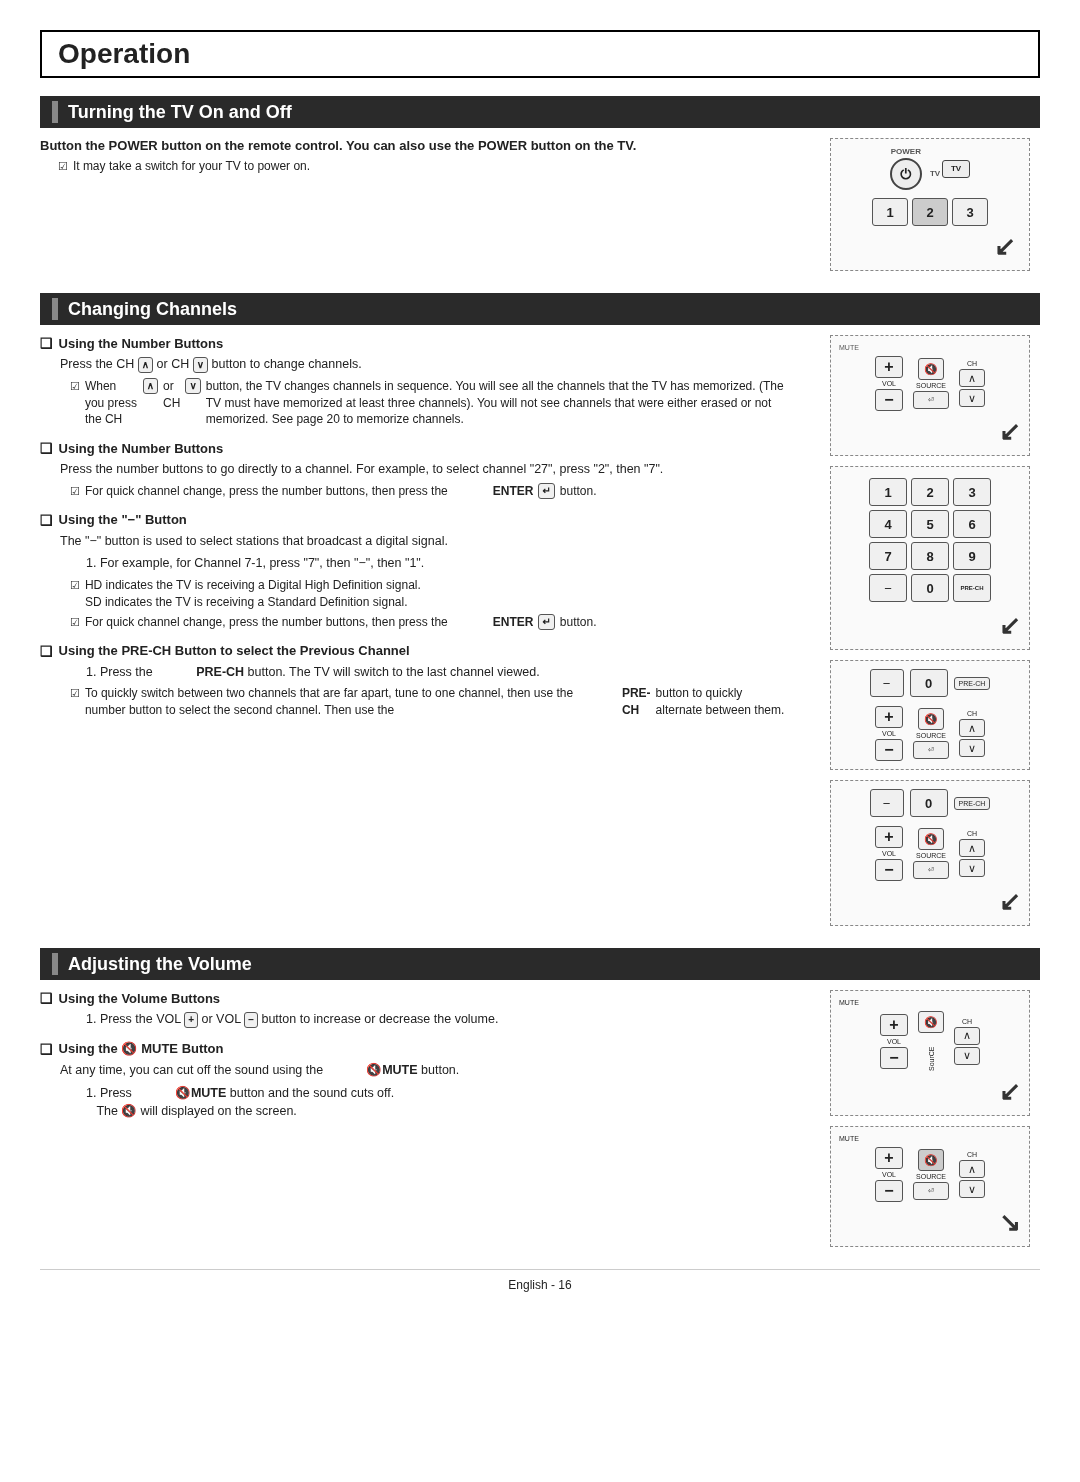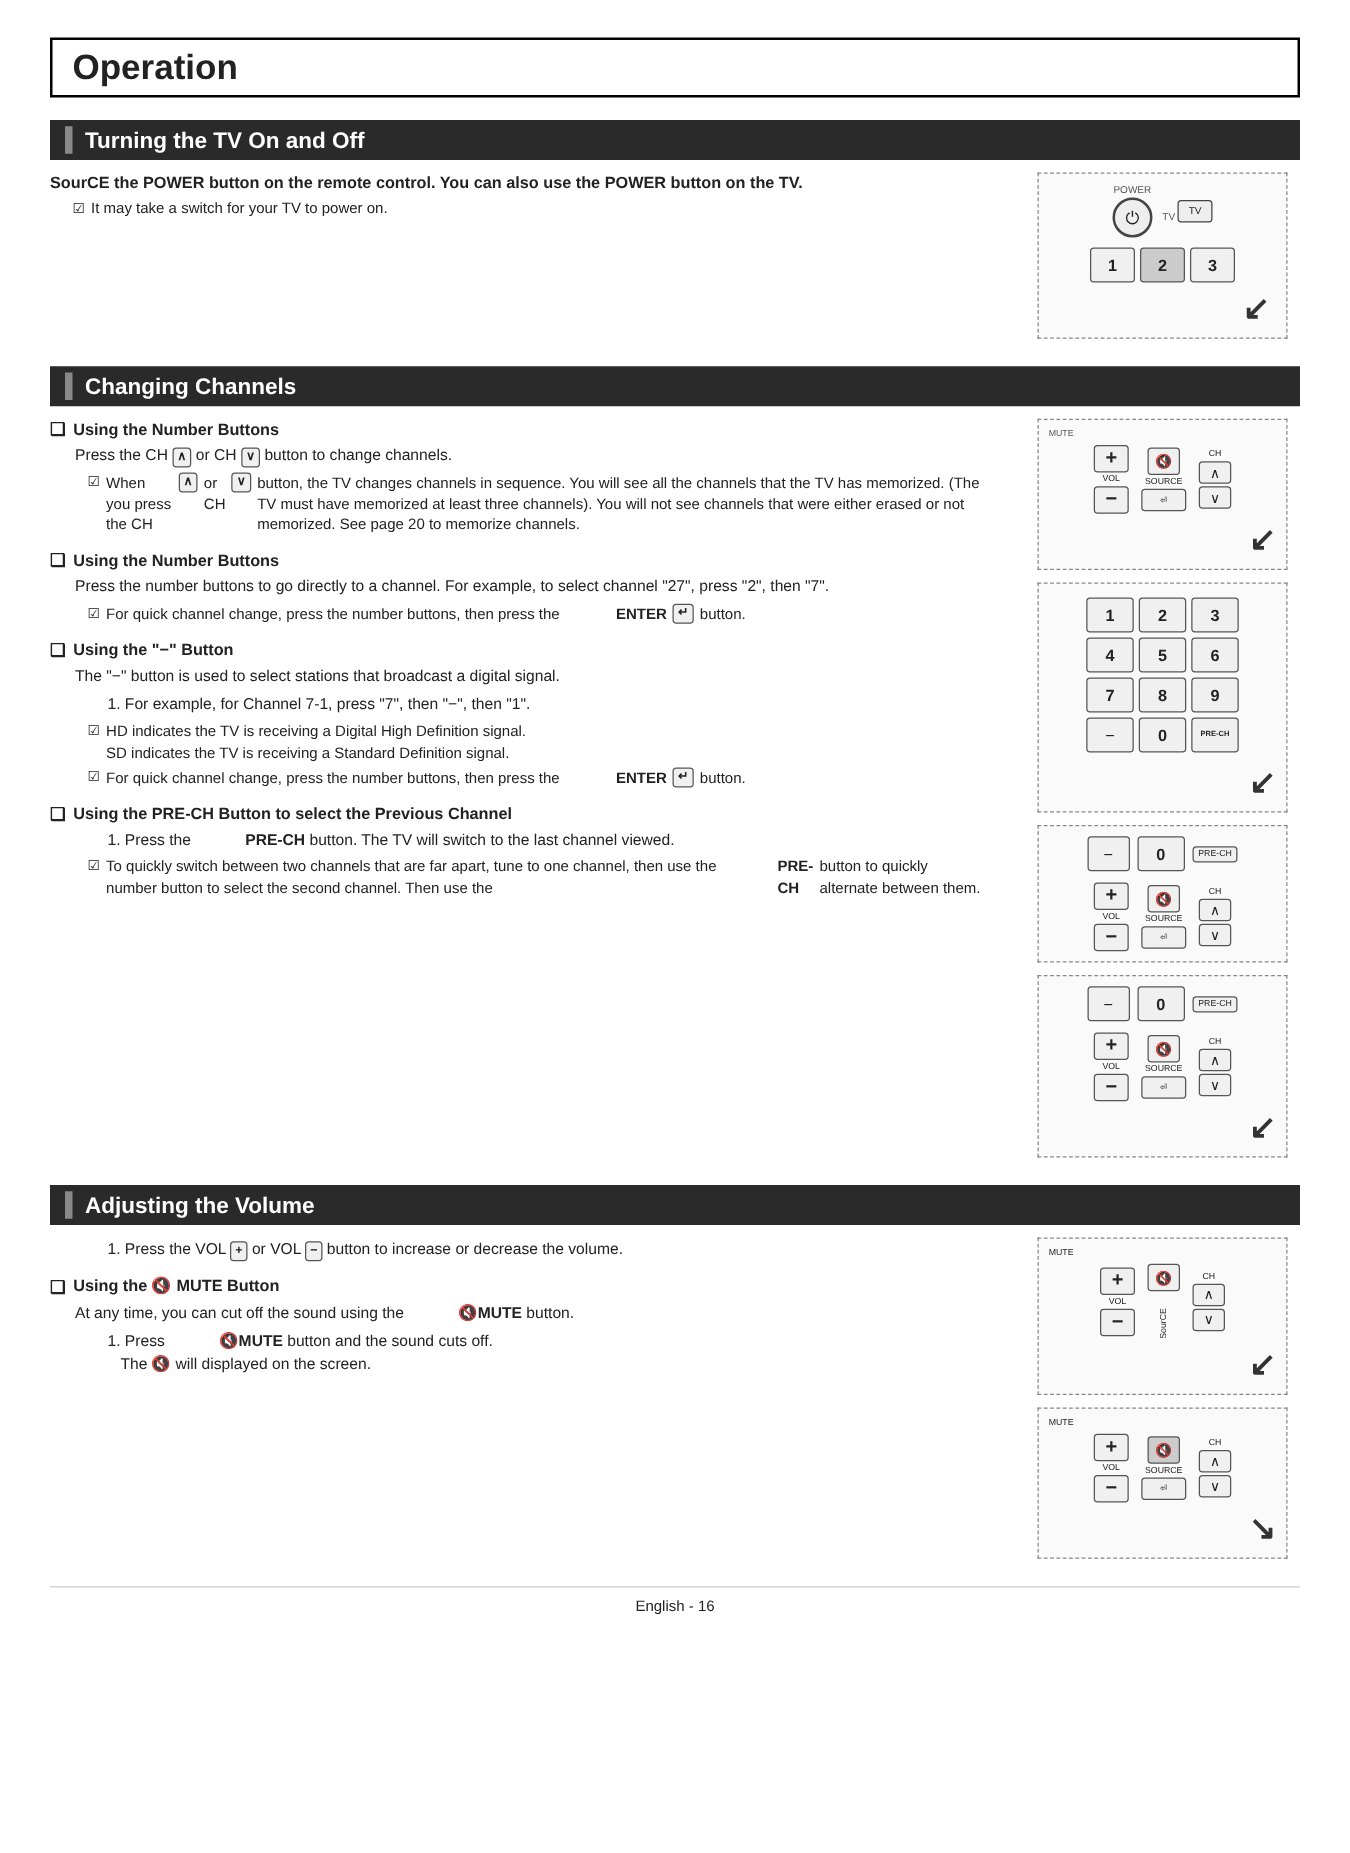--- a/index.html
+++ b/index.html
@@ -143,20 +143,21 @@
     .power-remote {
       display: flex;
       flex-direction: column;
       align-items: center;
       gap: 4px;
     }
     .power-row {
       display: flex;
       gap: 8px;
       align-items: center;
+      font-weight: bold;
     }
     .power-btn {
       width: 32px;
       height: 32px;
       border-radius: 50%;
       border: 2px solid #444;
       display: flex;
       align-items: center;
       justify-content: center;
       font-size: 14px;
@@ -325,21 +326,21 @@
 
 <div class="page-title">Operation</div>
 
 
 <div class="section-wrapper">
   <div class="section-header">
     <span>Turning the TV On and Off</span>
   </div>
   <div class="section-body">
     <div class="text-col">
-      <div class="intro-bold">SourCE the POWER button on the remote control. You can also use the POWER button on the TV.</div>
+      <div class="intro-bold">Button the POWER button on the remote control. You can also use the POWER button on the TV.</div>
       <div class="note">
         <span>It may take a switch for your TV to power on.</span>
       </div>
     </div>
     <div class="diagram-col">
       <div class="remote-box">
         <div class="power-remote">
           <div class="power-row">
             <div style="display:flex;flex-direction:column;align-items:center;gap:2px;">
               <div style="font-size:8px;color:#555;">POWER</div>
@@ -517,20 +518,21 @@
 
 
 <div class="section-wrapper">
   <div class="section-header">
     <span>Adjusting the Volume</span>
   </div>
   <div class="section-body">
     <div class="text-col">
 
       <div class="sub-section">
+        <div class="sub-title">Using the Volume Buttons</div>
         <div class="numbered">
           1. Press the VOL <span class="inline-btn">+</span> or VOL <span class="inline-btn">−</span> button to increase or decrease the volume.
         </div>
       </div>
 
       <div class="sub-section">
         <div class="sub-title">Using the 🔇 MUTE Button</div>
         <div class="sub-body">
           At any time, you can cut off the sound using the <strong>🔇MUTE</strong> button.
         </div>

